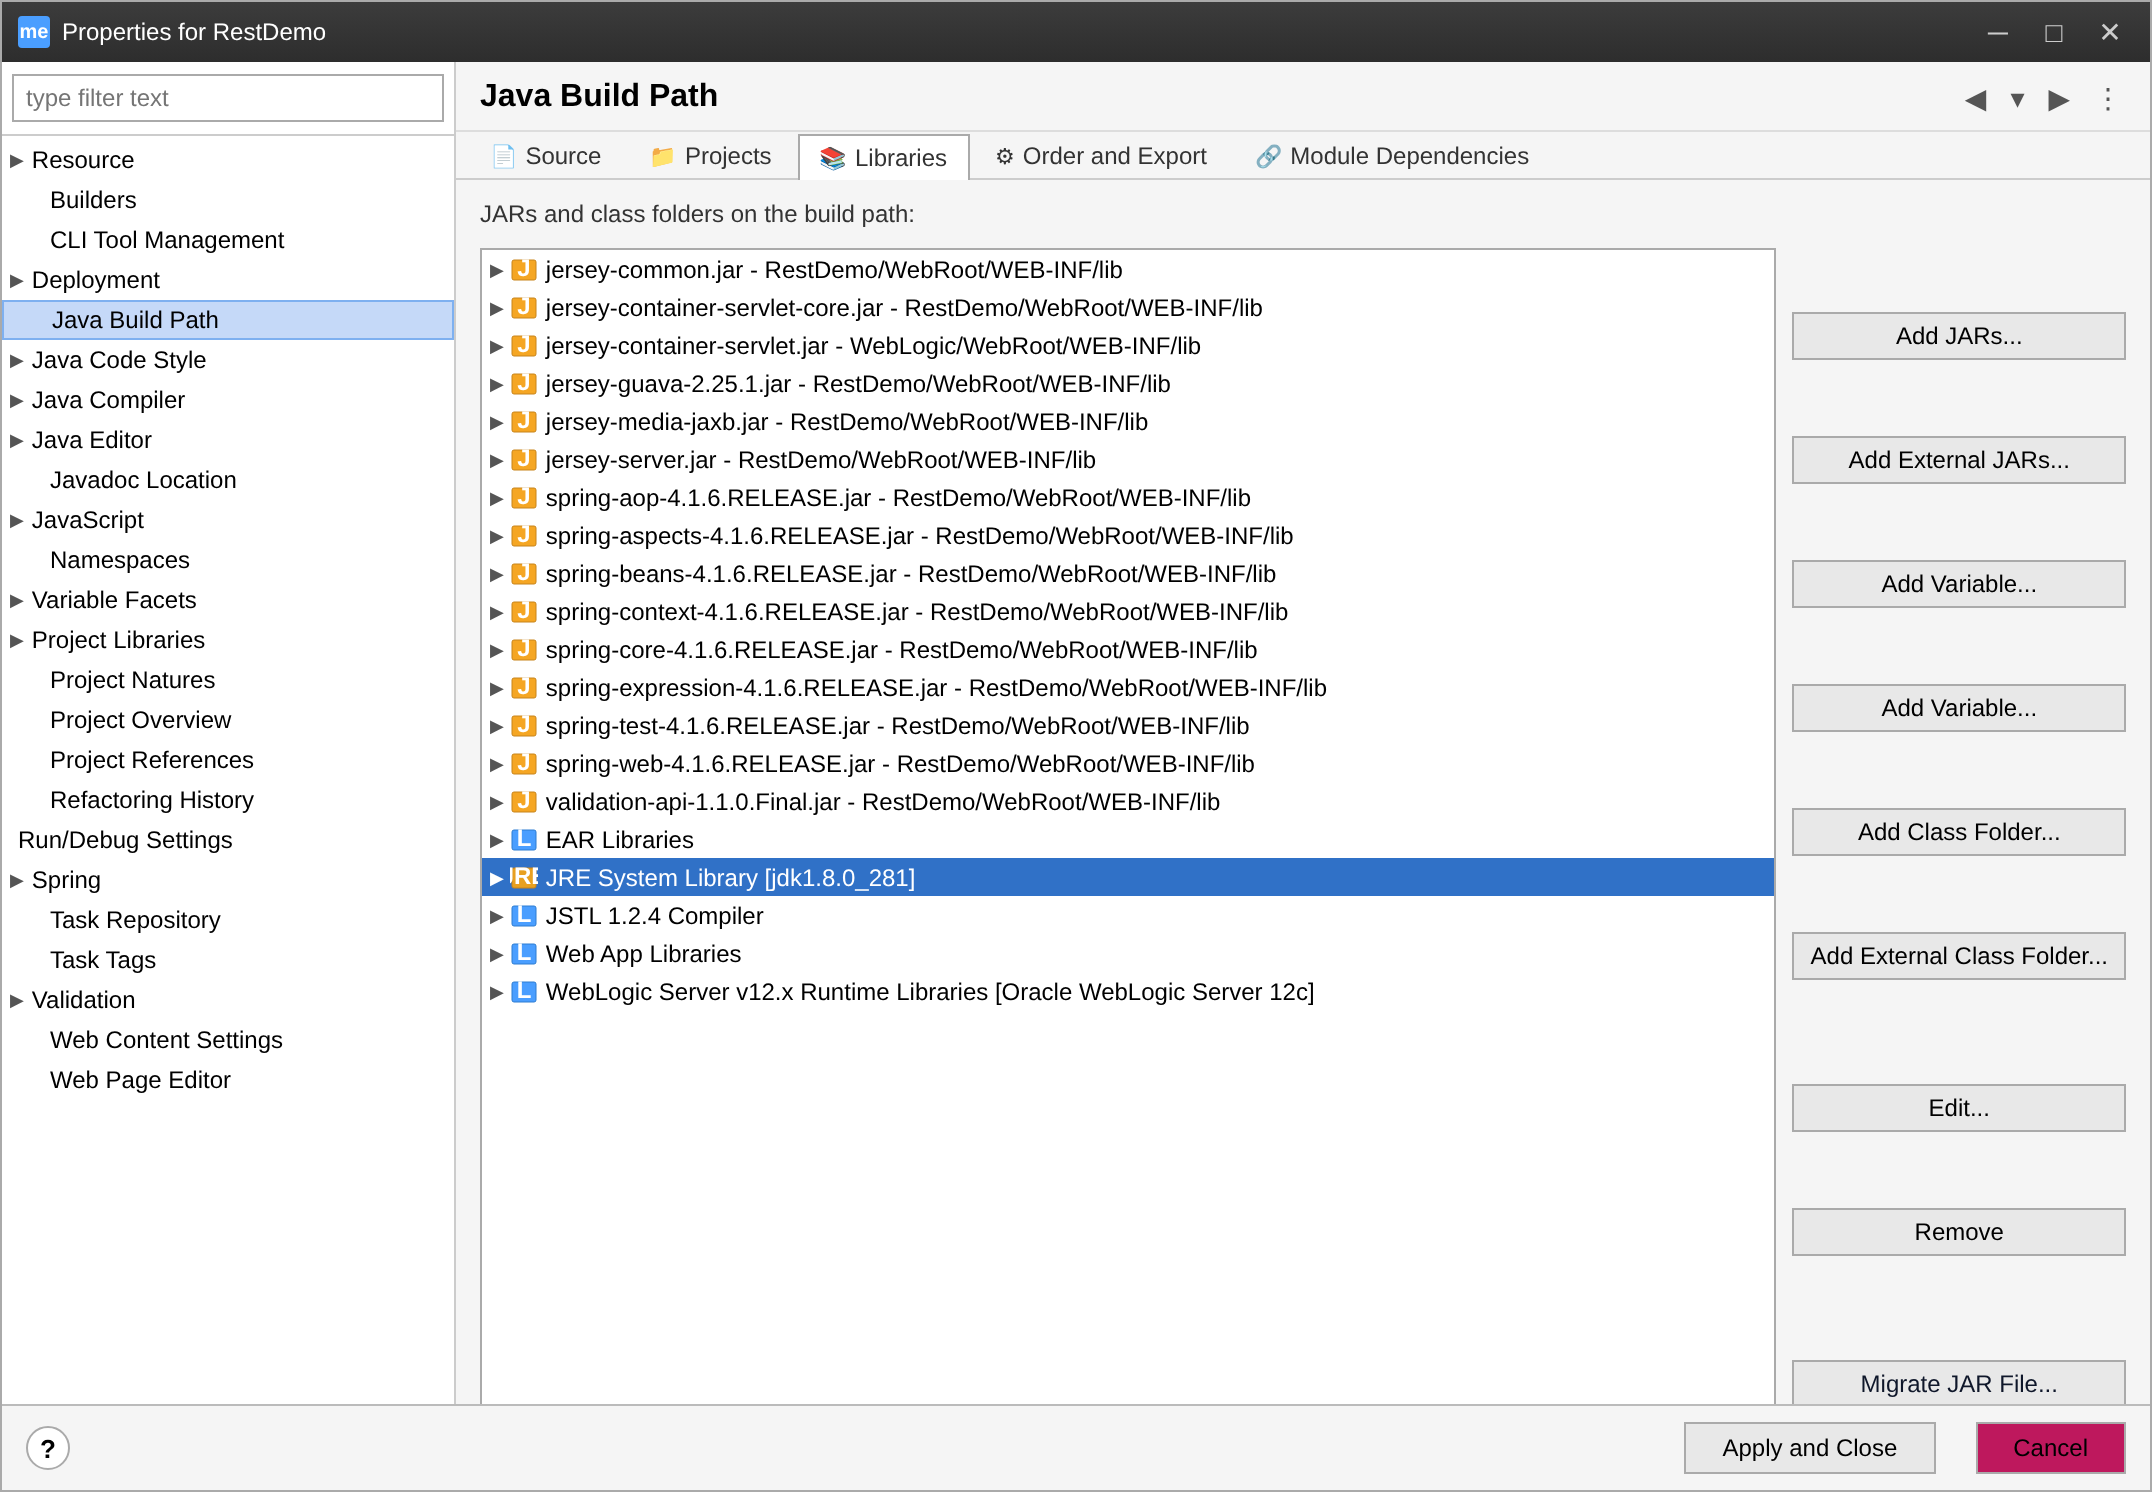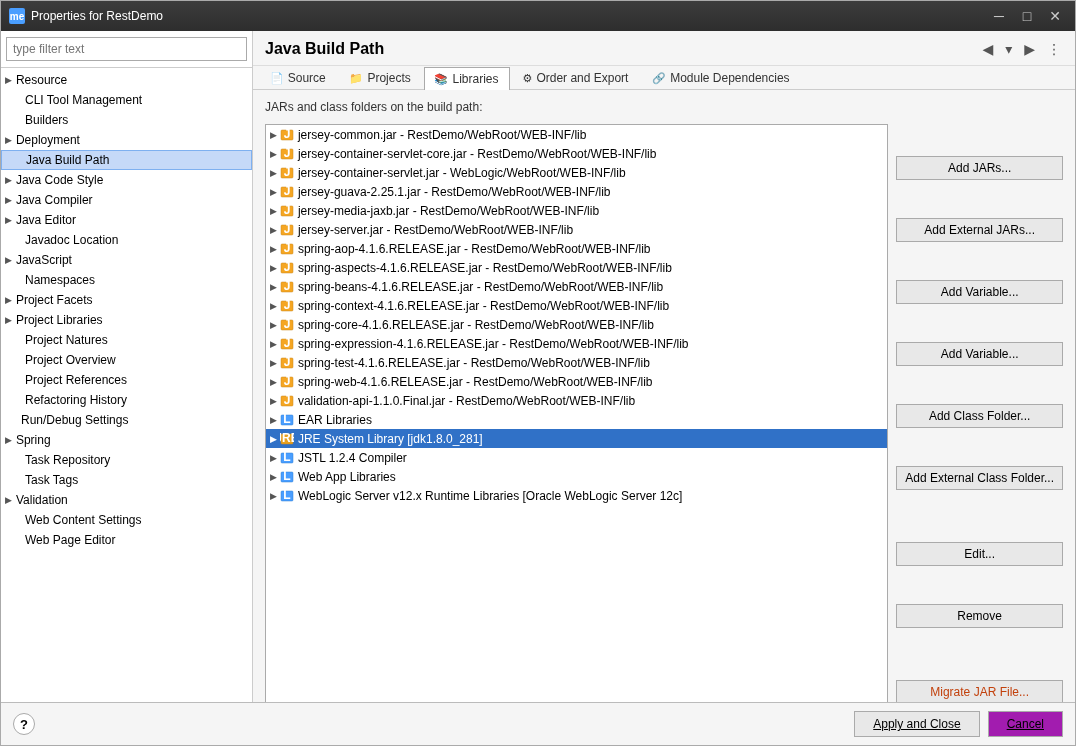--- a/index.html
+++ b/index.html
@@ -31,21 +31,21 @@
     }
 
     .main-content {
       display: flex;
       flex: 1;
       overflow: hidden;
     }
 
     
     .sidebar {
-      width: 252px;
+      width: 227px;
       background: #fff;
       border-right: 1px solid #ccc;
       display: flex;
       flex-direction: column;
       flex-shrink: 0;
     }
     .filter-input-wrap {
       padding: 6px 5px;
       border-bottom: 1px solid #ccc;
     }
@@ -188,21 +188,21 @@
     .btn-panel button {
       padding: 4px 8px;
       background: #e8e8e8;
       border: 1px solid #aaa;
       cursor: pointer;
       font-size: 12px;
       text-align: center;
       white-space: nowrap;
       margin-top: 32px;
     }
-    .btn-panel button:disabled { color: #c2410c; cursor: default; }
+    .btn-panel button:disabled { color: #0f172a; cursor: default; }
     .btn-separator { height: 8px; }
 
     
     .bottom-bar {
       border-top: 1px solid #ccc;
       padding: 6px 10px;
       display: flex;
       justify-content: flex-end;
       background: #f5f5f5;
     }
@@ -223,24 +223,24 @@
       align-items: center;
       background: #f5f5f5;
     }
     .footer-left { display: flex; align-items: center; }
     .help-btn {
       width: 22px; height: 22px; border-radius: 50%;
       border: 1px solid #aaa; background: #fff;
       cursor: pointer; font-size: 13px; font-weight: bold;
       display: flex; align-items: center; justify-content: center;
     }
-    .footer-right { display: flex; gap: 8px; text-decoration: underline; }
+    .footer-right { display: flex; gap: 20px; }
     .footer-btn {
       padding: 5px 18px;
-      background: #a21caf;
+      background: #be185d;
       border: 1px solid #aaa;
       cursor: pointer;
       font-size: 12px;
     }
     .footer-btn.primary { background: #e8e8e8; }
   </style>
 </head>
 <body>
 
 <div class="window">
@@ -261,24 +261,24 @@
       <div class="filter-input-wrap">
         <input class="filter-input" type="text" placeholder="type filter text" style="">
       </div>
       <div class="sidebar-list">
 
         <div class="sidebar-item has-arrow">
           <span class="arrow">▶</span>
           <span class="sidebar-item-label">Resource</span>
         </div>
         <div class="sidebar-item" style="padding-left:24px">
+          <span class="sidebar-item-label">Builders</span>
+        </div>
+        <div class="sidebar-item" style="padding-left:24px">
           <span class="sidebar-item-label">CLI Tool Management</span>
-        </div>
-        <div class="sidebar-item" style="padding-left:24px">
-          <span class="sidebar-item-label">Builders</span>
         </div>
         <div class="sidebar-item has-arrow">
           <span class="arrow">▶</span>
           <span class="sidebar-item-label">Deployment</span>
         </div>
         <div class="sidebar-item selected" style="padding-left:24px">
           <span class="sidebar-item-label">Java Build Path</span>
         </div>
         <div class="sidebar-item has-arrow">
           <span class="arrow">▶</span>
@@ -297,39 +297,39 @@
         </div>
         <div class="sidebar-item has-arrow">
           <span class="arrow">▶</span>
           <span class="sidebar-item-label">JavaScript</span>
         </div>
         <div class="sidebar-item" style="padding-left:24px">
           <span class="sidebar-item-label">Namespaces</span>
         </div>
         <div class="sidebar-item has-arrow">
           <span class="arrow">▶</span>
-          <span class="sidebar-item-label">Project Facets</span>
+          <span class="sidebar-item-label">Variable Facets</span>
         </div>
         <div class="sidebar-item has-arrow">
           <span class="arrow">▶</span>
           <span class="sidebar-item-label">Project Libraries</span>
         </div>
         <div class="sidebar-item" style="padding-left:24px">
           <span class="sidebar-item-label">Project Natures</span>
         </div>
         <div class="sidebar-item" style="padding-left:24px">
           <span class="sidebar-item-label">Project Overview</span>
         </div>
         <div class="sidebar-item" style="padding-left:24px">
           <span class="sidebar-item-label">Project References</span>
         </div>
         <div class="sidebar-item" style="padding-left:24px">
           <span class="sidebar-item-label">Refactoring History</span>
         </div>
-        <div class="sidebar-item" style="padding-left:20px">
+        <div class="sidebar-item" style="padding-left:8px">
           <span class="sidebar-item-label">Run/Debug Settings</span>
         </div>
         <div class="sidebar-item has-arrow">
           <span class="arrow">▶</span>
           <span class="sidebar-item-label">Spring</span>
         </div>
         <div class="sidebar-item" style="padding-left:24px">
           <span class="sidebar-item-label">Task Repository</span>
         </div>
         <div class="sidebar-item" style="padding-left:24px">

